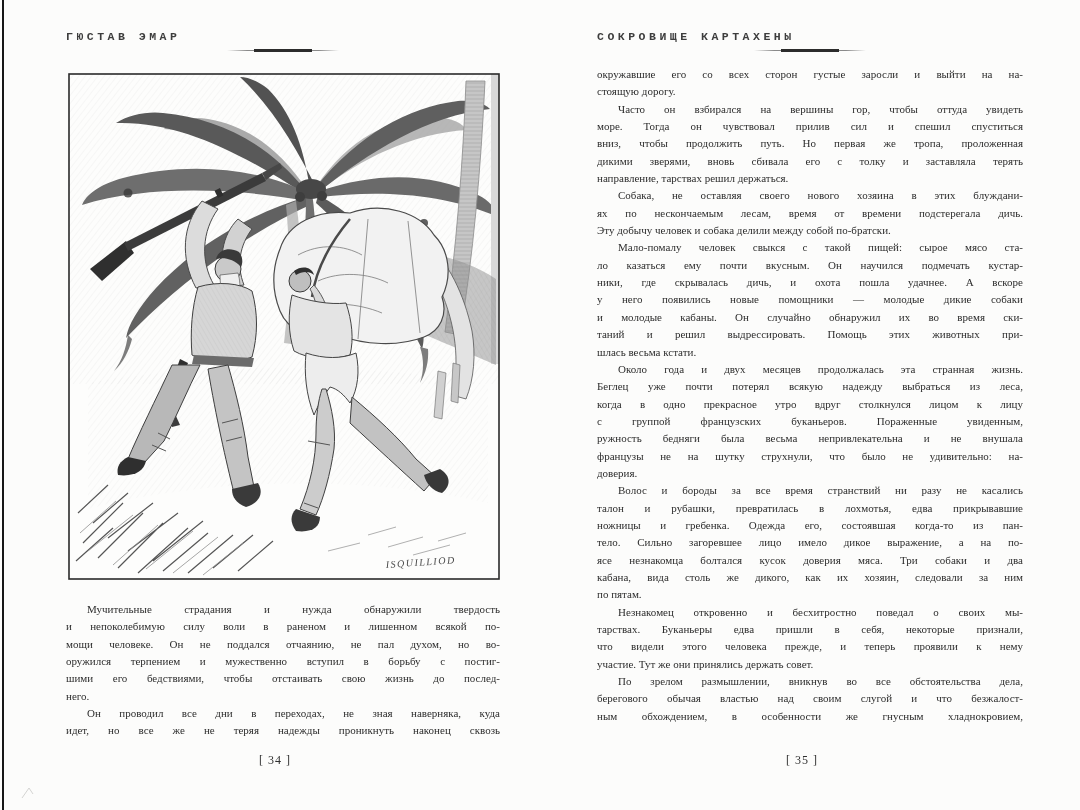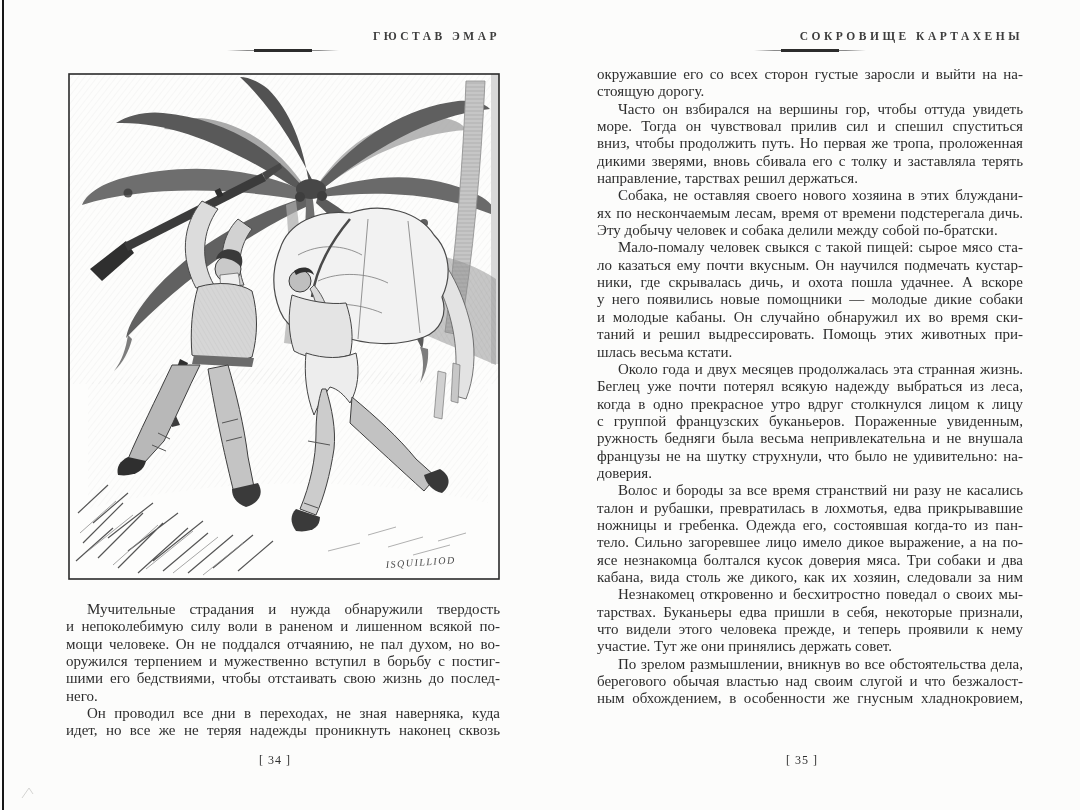--- a/index.html
+++ b/index.html
@@ -2,28 +2,28 @@
 <html><head>
 <meta charset="utf-8">
 <style>
   html,body{margin:0;padding:0;background:#ffffff;}
   .spread{position:relative;width:1080px;height:810px;background:#fcfcfb;overflow:hidden;
           font-family:"Liberation Serif","DejaVu Serif",serif;color:#2d2d2d;}
   .edge-line{position:absolute;left:2px;top:0;width:2px;height:810px;background:#161616;}
   .page{position:absolute;top:0;height:810px;}
   #left-page{left:66px;width:434px;}
   #right-page{left:597px;width:426px;}
-  .running-head{position:absolute;top:30px;left:0;right:0;text-align:right;
-                font-size:11.5px;font-weight:bold;letter-spacing:3.5px;color:#3d3d3d;}
+  .running-head{position:absolute;top:30px;left:0;right:0;text-align:left;
+                font-size:11.5px;font-weight:bold;letter-spacing:3.5px;color:#3d3d3d;font-family:Liberation Mono, monospace;}
   .head-rule{position:absolute;top:49px;left:50%;transform:translateX(-50%);width:112px;height:3px;}
   .head-rule .thin{position:absolute;top:1px;left:0;width:100%;height:1px;
                    background:linear-gradient(to right,rgba(110,110,110,0),#8a8a8a 18%,#8a8a8a 82%,rgba(110,110,110,0));}
   .head-rule .thick{position:absolute;top:0;left:50%;transform:translateX(-50%);width:58px;height:3px;background:#2c2c2c;}
   .illustration{position:absolute;top:73px;left:2px;width:432px;height:507px;}
-  .text-block{position:absolute;left:0;right:0;font-size:15px;line-height:17.35px;}
+  .text-block{position:absolute;left:0;right:0;font-size:11px;line-height:17.35px;}
   #left-text{top:601px;}
   #right-text{top:66px;}
   .para{margin:0;}
   .tline{text-align:justify;text-align-last:justify;}
   .tline.last{text-align-last:left;}
   .para.indent .tline:first-child{text-indent:21px;}
   .folio{position:absolute;top:753px;left:0;right:16px;text-align:center;font-size:12px;
          letter-spacing:1px;color:#2f2f2f;}
   .scan-mark{position:absolute;left:20px;top:786px;}
 </style>
@@ -198,20 +198,21 @@
           <div class="tline">французы не на шутку струхнули, что было не удивительно: на-</div>
           <div class="tline last">доверия.</div>
         </div>
         <div class="para indent">
           <div class="tline">Волос и бороды за все время странствий ни разу не касались</div>
           <div class="tline">талон и рубашки, превратилась в лохмотья, едва прикрывавшие</div>
           <div class="tline">ножницы и гребенка. Одежда его, состоявшая когда-то из пан-</div>
           <div class="tline">тело. Сильно загоревшее лицо имело дикое выражение, а на по-</div>
           <div class="tline">ясе незнакомца болтался кусок доверия мяса. Три собаки и два</div>
           <div class="tline">кабана, вида столь же дикого, как их хозяин, следовали за ним</div>
+          <div class="tline last">по пятам.</div>
         </div>
         <div class="para indent">
           <div class="tline">Незнакомец откровенно и бесхитростно поведал о своих мы-</div>
           <div class="tline">тарствах. Буканьеры едва пришли в себя, некоторые признали,</div>
           <div class="tline">что видели этого человека прежде, и теперь проявили к нему</div>
           <div class="tline last">участие. Тут же они принялись держать совет.</div>
         </div>
         <div class="para indent">
           <div class="tline">По зрелом размышлении, вникнув во все обстоятельства дела,</div>
           <div class="tline">берегового обычая властью над своим слугой и что безжалост-</div>

